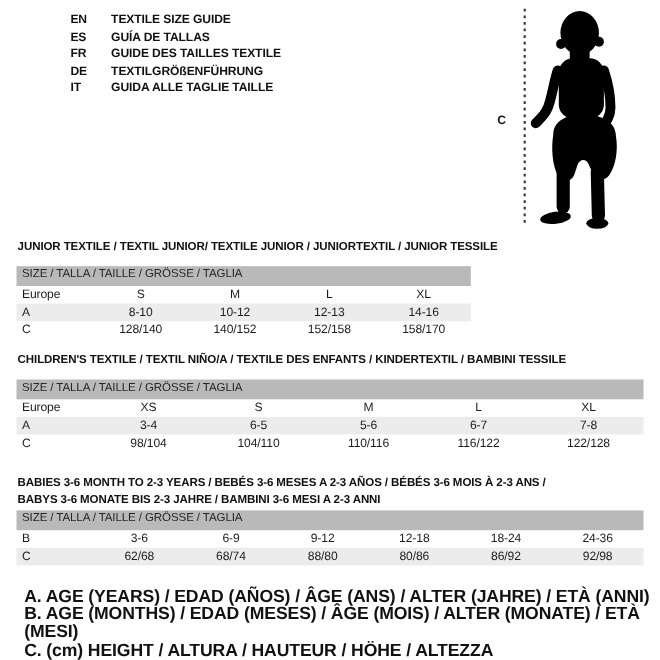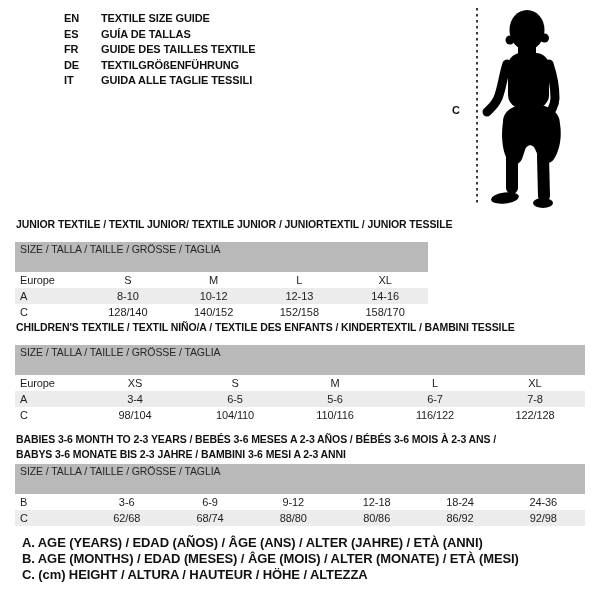--- a/index.html
+++ b/index.html
@@ -17,27 +17,27 @@
   
   .sec-title{position:absolute;font-size:10.5px;font-weight:bold;letter-spacing:-0.1px;line-height:15px;color:#111;white-space:nowrap;}
   #t1-title{left:16px;top:217px;}
   #t2-title{left:16px;top:320px;}
   #t3-title{left:16px;top:432px;}
   
   .stable{position:absolute;}
   #table1{left:15px;top:242px;width:413px;}
   #table2{left:15px;top:345px;width:570px;}
   #table3{left:15px;top:464px;width:570px;}
-  .band{height:30px;line-height:14px;background:#b9b9b9;color:#262626;font-size:10.5px;padding-left:5px;letter-spacing:-0.1px;}
+  .band{height:18px;line-height:14px;background:#b9b9b9;color:#262626;font-size:10.5px;padding-left:5px;letter-spacing:-0.1px;}
   .trow{display:flex;height:16px;line-height:16px;font-size:11px;letter-spacing:-0.1px;}
   .trow.shaded{background:#ececec;}
   .tlabel{width:65px;padding-left:5px;}
   .tcell{flex:1;text-align:center;}
   
-  .legend{position:absolute;left:22px;top:535px;font-size:13px;font-weight:bold;line-height:16.2px;letter-spacing:-0.1px;color:#111;}
+  .legend{position:absolute;left:22px;top:535px;font-size:16px;font-weight:bold;line-height:16.2px;letter-spacing:-0.1px;color:#111;}
 </style>
 </head>
 <body>
 
 <div class="page">
 
   <div class="lang">
     <div class="lang-row">
       <span class="lang-code">EN</span>
       <span class="lang-text">TEXTILE SIZE GUIDE</span>
@@ -49,21 +49,21 @@
     <div class="lang-row">
       <span class="lang-code">FR</span>
       <span class="lang-text">GUIDE DES TAILLES TEXTILE</span>
     </div>
     <div class="lang-row">
       <span class="lang-code">DE</span>
       <span class="lang-text">TEXTILGRÖßENFÜHRUNG</span>
     </div>
     <div class="lang-row">
       <span class="lang-code">IT</span>
-      <span class="lang-text">GUIDA ALLE TAGLIE TESSILI</span>
+      <span class="lang-text">GUIDA ALLE TAGLIE TAILLE</span>
     </div>
   </div>
 
   <svg class="figure" viewBox="0 0 150 215" xmlns="http://www.w3.org/2000/svg">
     <line x1="27" y1="8" x2="27" y2="206" stroke="#3a3a3a" stroke-width="2" stroke-dasharray="2.5 3.5"></line>
     <g fill="#000000" stroke="none">
       <ellipse cx="77" cy="30" rx="17.5" ry="20"></ellipse>
       <circle cx="60" cy="40" r="4.5"></circle>
       <circle cx="94.5" cy="38" r="4.5"></circle>
       <rect x="68" y="42" width="18" height="14"></rect>

